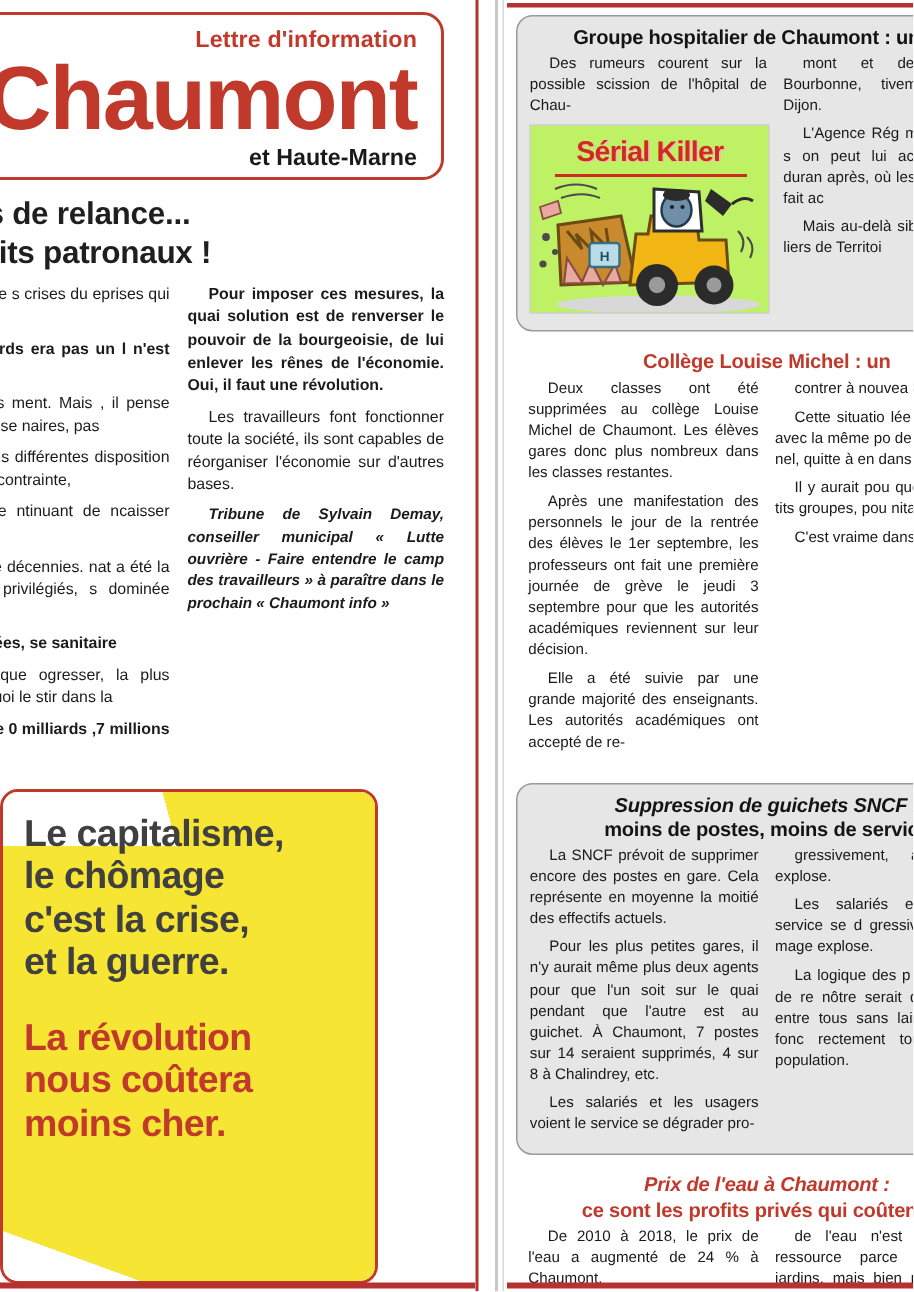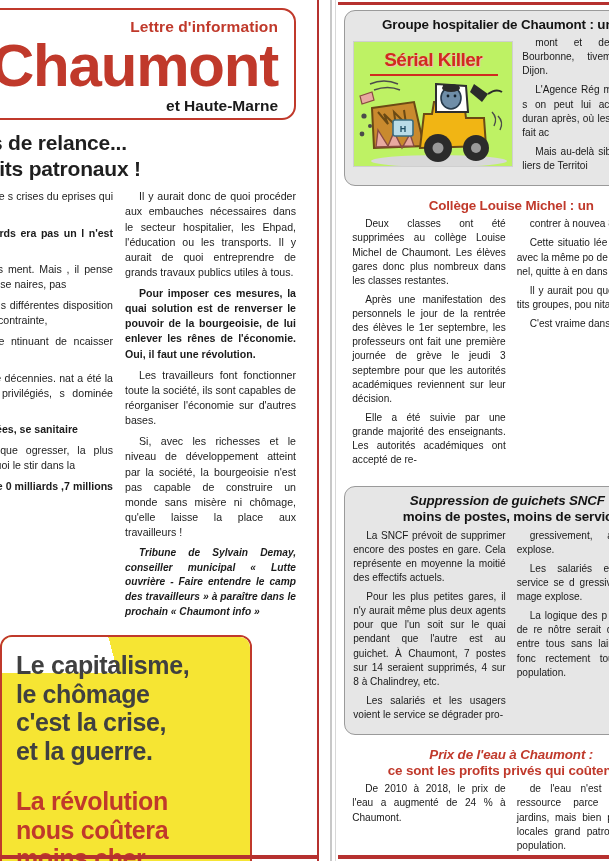--- a/index.html
+++ b/index.html
@@ -305,24 +305,22 @@
           <p class="body b">00 milliards era pas un l n'est pas</p>
           <p class="body">ster « les ment. Mais , il pense au nd. Il pense naires, pas</p>
           <p class="body">cotisations différentes disposition ngagement contrainte,</p>
           <p class="body">utiliser ce ntinuant de ncaisser les</p>
           <p class="body">arrosé de décennies. nat a été la gmentation privilégiés, s dominée on effrénée.</p>
           <p class="body b">des années, se sanitaire</p>
           <p class="body">s alors que ogresser, la plus féroce ourquoi le stir dans la</p>
           <p class="body b">ervir à ce 0 milliards ,7 millions ant un an.</p>
         </div>
         <div class="col">
-          <p class="body">Il y aurait donc de quoi procéder aux embauches nécessaires dans le secteur hospitalier, les Ehpad, l'éducation ou les transports. Il y aurait de quoi entreprendre de grands travaux publics utiles à tous.</p>
           <p class="body b">Pour imposer ces mesures, la quai solution est de renverser le pouvoir de la bourgeoisie, de lui enlever les rênes de l'économie. Oui, il faut une révolution.</p>
           <p class="body">Les travailleurs font fonctionner toute la société, ils sont capables de réorganiser l'économie sur d'autres bases.</p>
-          <p class="body">Si, avec les richesses et le niveau de développement atteint par la société, la bourgeoisie n'est pas capable de construire un monde sans misère ni chômage, qu'elle laisse la place aux travailleurs !</p>
           <p class="body it">Tribune de Sylvain Demay, conseiller municipal « Lutte ouvrière - Faire entendre le camp des travailleurs » à paraître dans le prochain « Chaumont info »</p>
         </div>
       </div>
 
       <div class="poster">
         <div class="yellow"></div>
         <div class="ytop"></div>
 
         <div class="poster-body">
           <div class="poster-black">
@@ -351,20 +349,21 @@
   </div>
 
   <div class="page-right">
     <div class="top-rule"></div>
     <div class="inner" style="padding-top:10px;">
 
       <div class="artbox">
         <div class="art-title">Groupe hospitalier de Chaumont : une op</div>
         <div class="art-cols">
           <div class="c">
+            <p>Des rumeurs courent sur la possible scission de l'hôpital de Chau-</p>
 
             <div class="cartoon">
               <div class="ck">Sérial Killer</div>
               <div class="ckline"></div>
               <svg width="160" height="100" viewBox="0 0 160 100">
 
                 <ellipse cx="85" cy="93" rx="68" ry="6" fill="#d8d8d8"></ellipse>
 
                 <path d="M18 40 L60 34 L70 78 L20 80 Z" fill="#c98a2e" stroke="#6b4a14" stroke-width="2"></path>
                 <path d="M24 44 L34 56 L30 46 L42 58 L40 44 L52 56 L50 42" fill="none" stroke="#6b4a14" stroke-width="2"></path>

